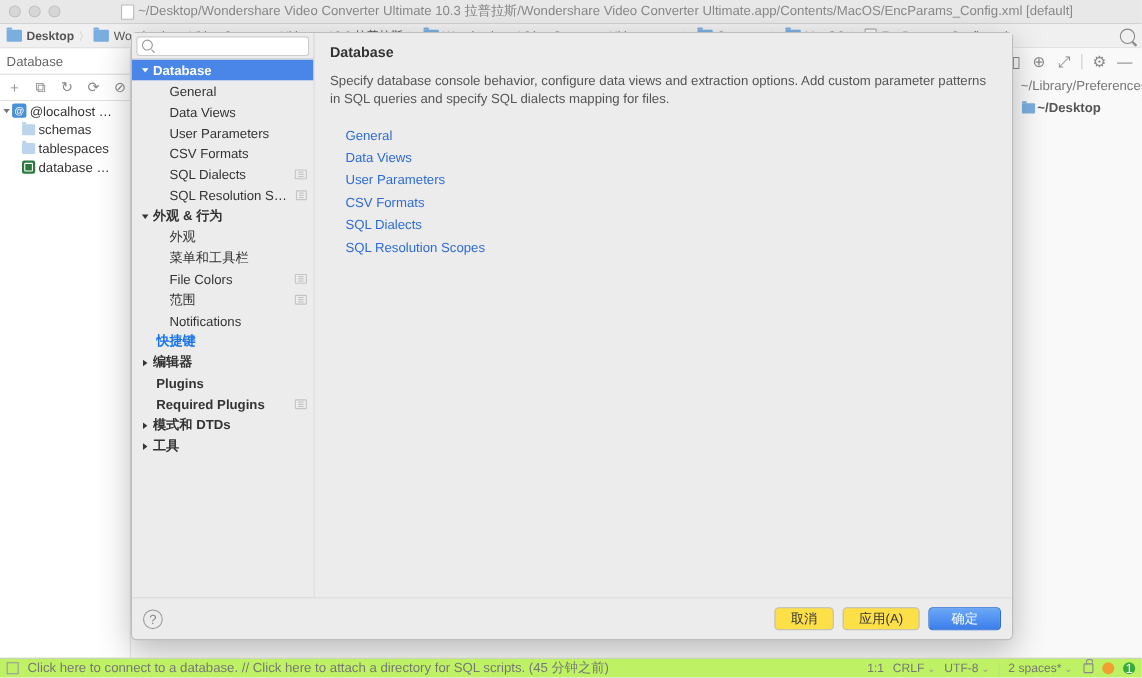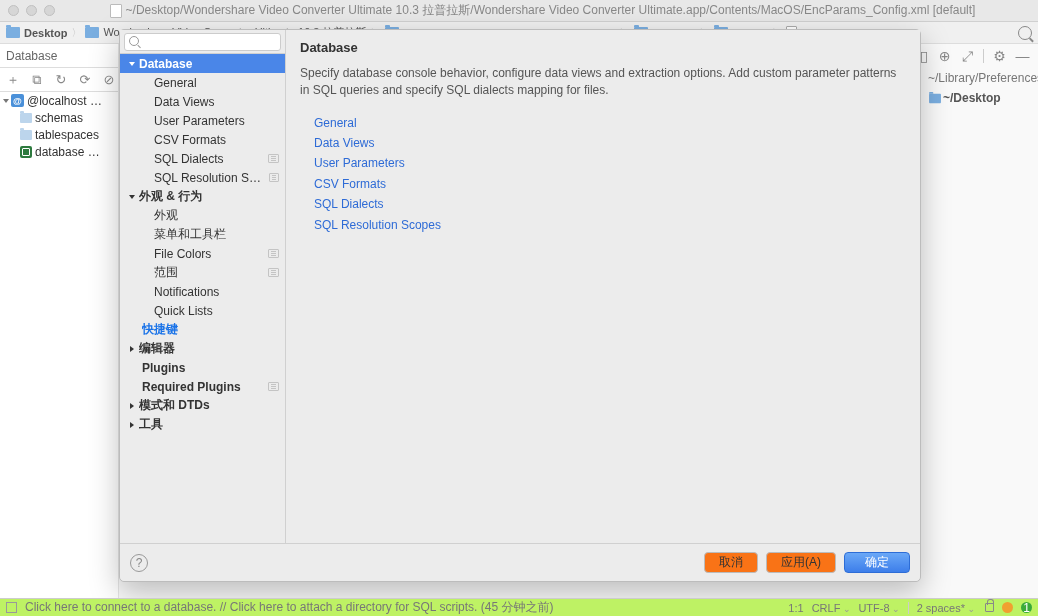--- a/index.html
+++ b/index.html
@@ -83,21 +83,21 @@
 
 .dlg-main { flex:1; background:#ececec; padding:10px 14px; position:relative; overflow:auto; }
 .dlg-main h3 { font-size:13px; font-weight:bold; color:#333; margin-bottom:10px; }
 .dlg-main p { font-size:12px; color:#555; line-height:1.4; margin-bottom:14px; }
 .link-list a { display:block; color:#2e6bd6; font-size:12px; line-height:1.7; padding-left:14px; cursor:pointer; }
 
 
 .dlg-foot { height:38px; border-top:1px solid #d0d0d0; background:#ececec; display:flex; align-items:center; padding:0 10px; gap:8px; border-bottom-left-radius:5px; border-bottom-right-radius:5px; }
 .help { width:18px; height:18px; border:1.3px solid #999; border-radius:50%; color:#888; display:inline-flex; align-items:center; justify-content:center; font-size:12px; cursor:pointer; }
 .dlg-foot .spacer { flex:1; }
-.btn { height:21px; padding:0 14px; background:#f97316; border:1px solid #bbb; border-radius:4px; font-size:12px; color:#333; cursor:pointer; }
+.btn { height:21px; padding:0 14px; background:#fde047; border:1px solid #bbb; border-radius:4px; font-size:12px; color:#333; cursor:pointer; }
 .btn.primary { background:linear-gradient(#6aa8f7,#3d7eea); color:#fff; border:1px solid #2d6dd6; padding:0 20px; }
 
 
 .status { position:absolute; bottom:0; left:0; right:0; height:18px; background:#bef264; border-top:1px solid #ccc; display:flex; align-items:center; padding:0 6px; color:#777; font-size:11px; gap:8px; }
 .sqicon { width:11px; height:11px; border:1px solid #999; display:inline-block; }
 .status .spacer { flex:1; }
 .sbtn { color:#777; font-size:11px; }
 .sbtn.dd::after { content:' ⌄'; font-size:9px; color:#999; }
 .lock { width:9px; height:9px; border:1px solid #888; border-radius:1px; position:relative; margin-left:2px; }
 .lock::before { content:''; position:absolute; top:-5px; left:1px; width:5px; height:5px; border:1px solid #888; border-bottom:none; border-radius:3px 3px 0 0; }
@@ -245,23 +245,20 @@
             <span class="lbl">File Colors</span>
             <span class="proj"></span>
           </div>
         <div class="cat sub2">
             <span class="lbl">范围</span>
             <span class="proj"></span>
           </div>
         <div class="cat sub2">
             <span class="lbl">Notifications</span>
           </div>
-        <div class="cat sub2">
-            <span class="lbl">Quick Lists</span>
-          </div>
 
         <div class="cat top link" style="padding-left:22px">
             <span class="lbl">快捷键</span>
           </div>
         <div class="cat top">
             <span class="arrw">
               <span></span>
             </span>
             <span class="lbl">编辑器</span>
           </div>

